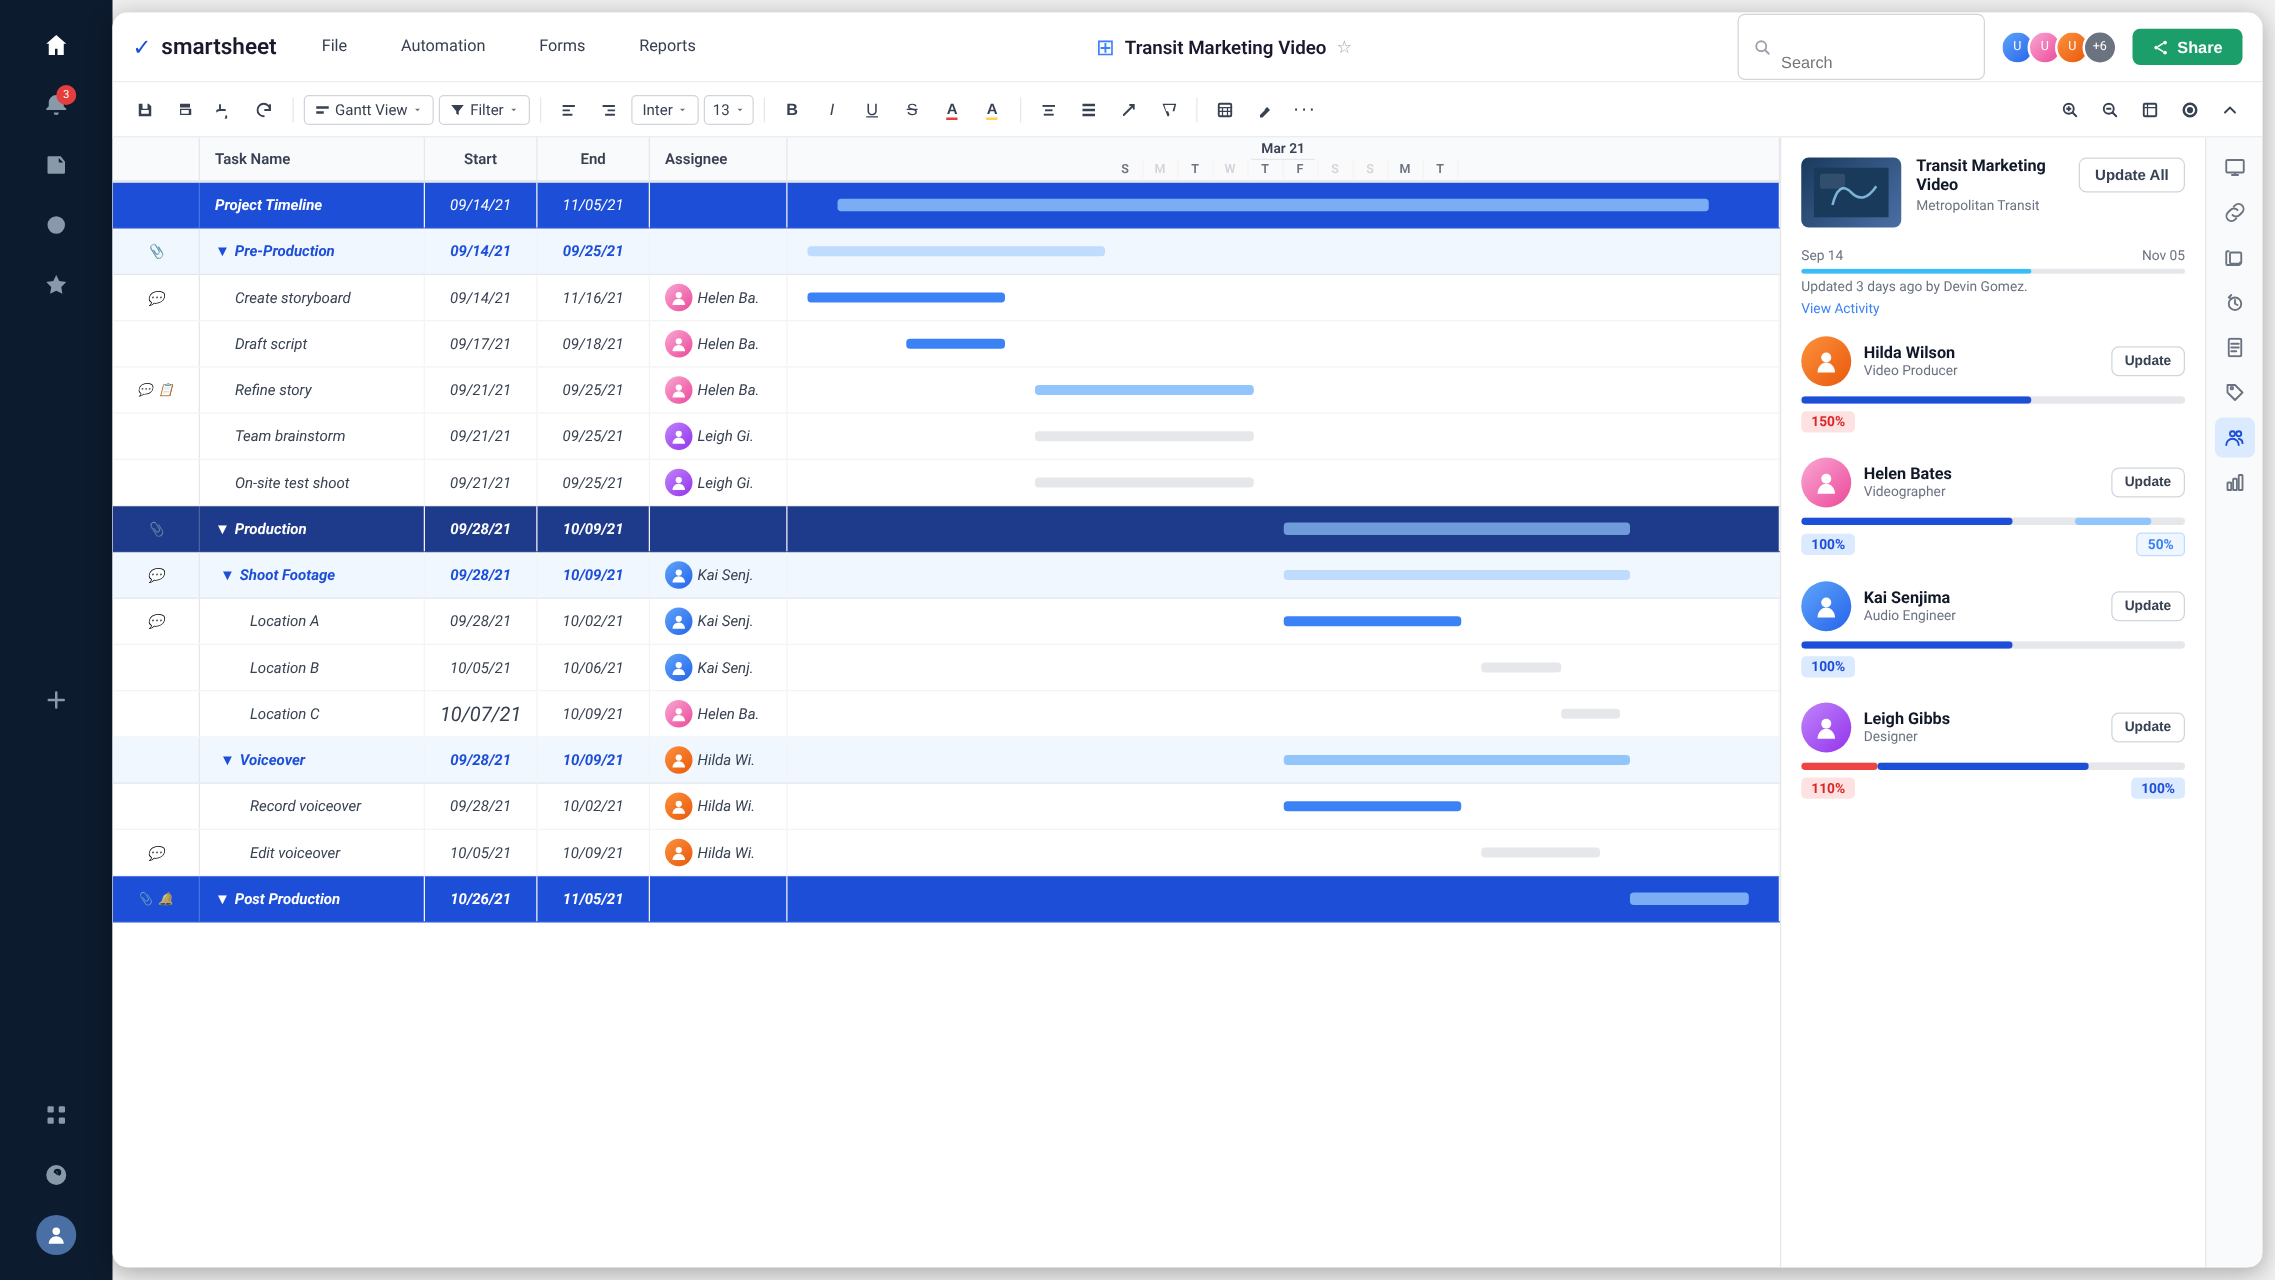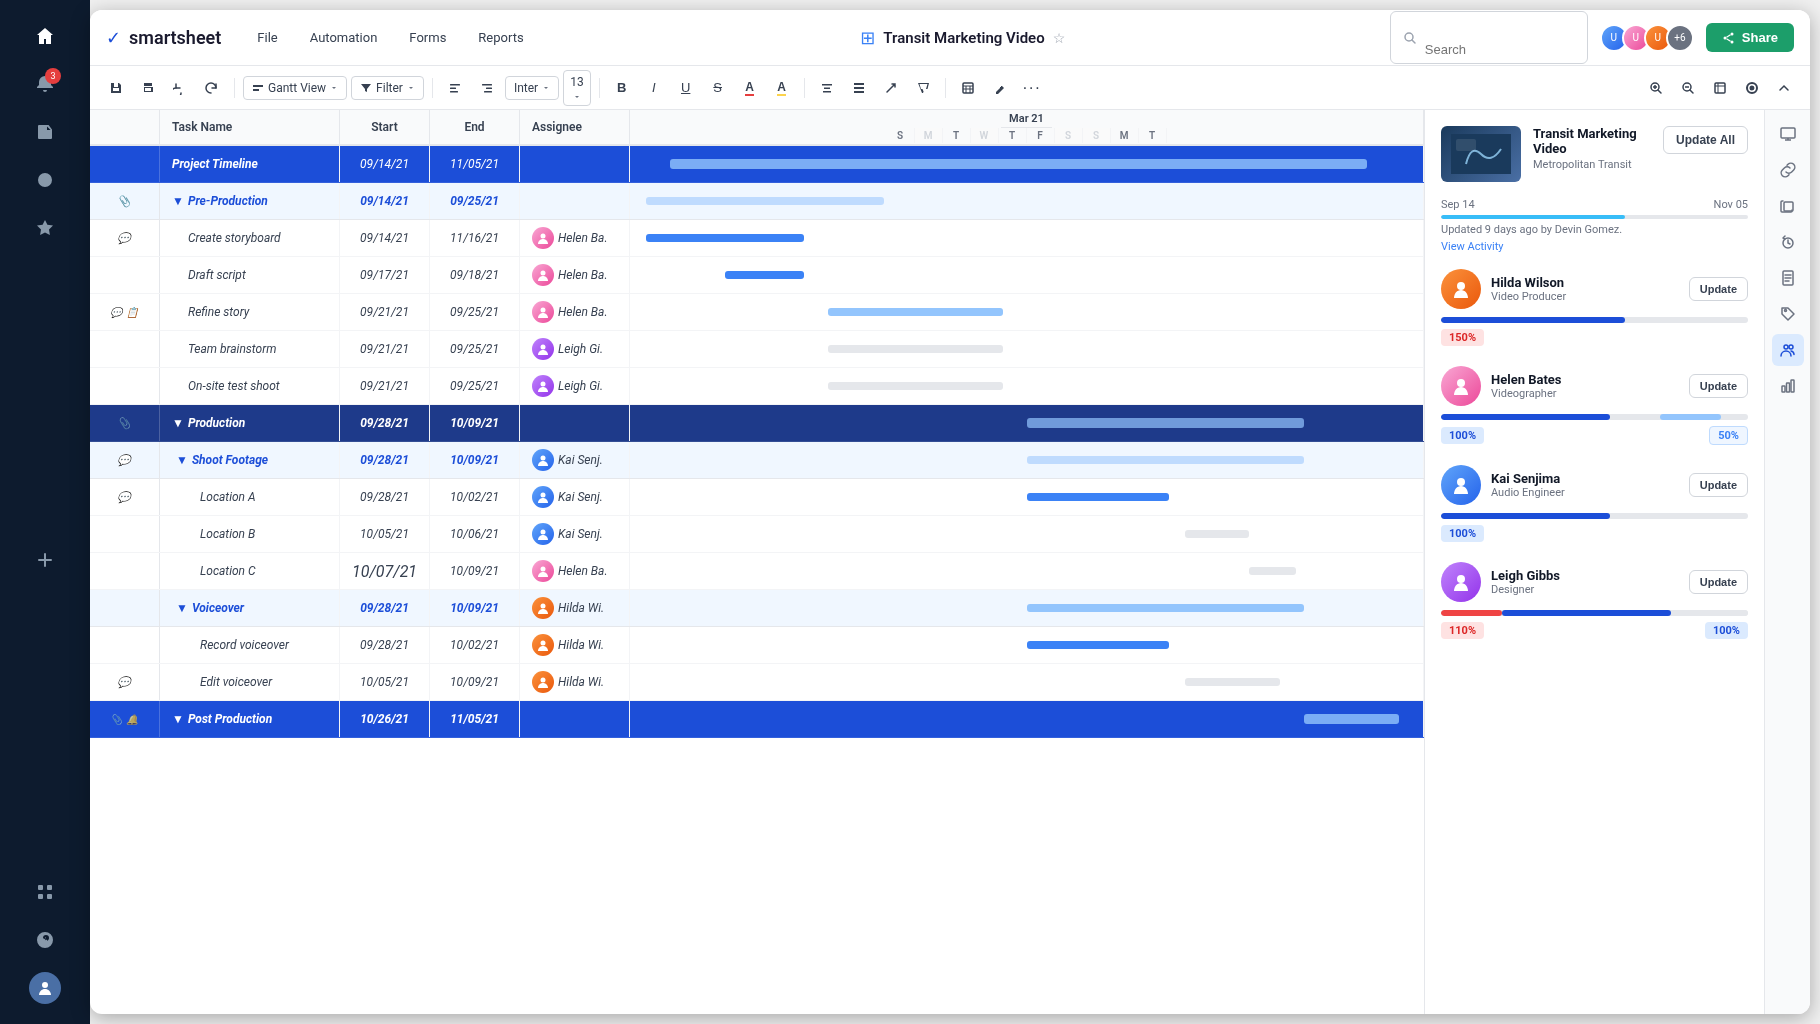--- a/index.html
+++ b/index.html
@@ -15,40 +15,40 @@
     .sidebar-spacer { flex: 1; }
     .avatar-small { width: 32px; height: 32px; border-radius: 50%; background: #5a7fa0; display: flex; align-items: center; justify-content: center; color: white; font-size: 12px; overflow: hidden; }
 
     
     .main-content { flex: 1; display: flex; flex-direction: column; background: white; border-radius: 12px; margin: 10px 10px 10px 0; overflow: hidden; box-shadow: 0 4px 20px rgba(0,0,0,0.3); }
 
     
     .top-bar { display: flex; align-items: center; padding: 0 16px; height: 56px; border-bottom: 1px solid #e5e7eb; background: white; flex-shrink: 0; }
     .logo { display: flex; align-items: center; gap: 8px; margin-right: 24px; }
     .logo-text { font-size: 18px; font-weight: 600; color: #1a1a2e; }
-    .top-nav { display: flex; gap: 8px; }
+    .top-nav { display: flex; gap: 19px; }
     .top-nav-item { padding: 6px 12px; font-size: 13px; color: #374151; cursor: pointer; border-radius: 4px; }
     .top-center { flex: 1; display: flex; align-items: center; justify-content: center; gap: 8px; }
     .project-title { font-size: 15px; font-weight: 600; color: #1a1a2e; }
     .star-icon { color: #9ca3af; font-size: 14px; cursor: pointer; }
     .top-right { display: flex; align-items: center; gap: 12px; }
     .avatars-group { display: flex; }
     .avatar-stack { width: 28px; height: 28px; border-radius: 50%; border: 2px solid white; margin-left: -6px; }
     .avatar-stack:first-child { margin-left: 0; }
     .avatar-count { width: 28px; height: 28px; border-radius: 50%; background: #6b7280; border: 2px solid white; margin-left: -6px; display: flex; align-items: center; justify-content: center; color: white; font-size: 10px; }
     .share-btn { background: #1c9e6a; color: white; border: none; padding: 7px 16px; border-radius: 6px; font-size: 13px; font-weight: 600; cursor: pointer; display: flex; align-items: center; gap: 6px; }
     .search-box { display: flex; align-items: center; border: 1px solid #d1d5db; border-radius: 6px; padding: 6px 12px; gap: 8px; background: white; min-width: 180px; }
     .search-box input { border: none; outline: none; font-size: 13px; color: #6b7280; background: transparent; width: 100%; margin-top: 24px; }
 
     
     .toolbar { display: flex; align-items: center; padding: 0 12px; height: 44px; border-bottom: 1px solid #e5e7eb; background: white; gap: 4px; flex-shrink: 0; }
     .toolbar-btn { width: 28px; height: 28px; display: flex; align-items: center; justify-content: center; border: none; background: transparent; cursor: pointer; border-radius: 4px; color: #374151; font-size: 13px; }
     .toolbar-divider { width: 1px; height: 20px; background: #e5e7eb; margin: 0 4px; }
     .toolbar-select { display: flex; align-items: center; gap: 4px; padding: 4px 8px; border: 1px solid #d1d5db; border-radius: 4px; font-size: 12px; color: #374151; cursor: pointer; background: white; }
-    .toolbar-select-sm { display: flex; align-items: center; gap: 4px; padding: 4px 6px; border: 1px solid #d1d5db; border-radius: 4px; font-size: 12px; color: #374151; cursor: pointer; background: white; flex-direction: column; }
+    .toolbar-select-sm { display: flex; align-items: center; gap: 4px; padding: 4px 6px; border: 1px solid #d1d5db; border-radius: 4px; font-size: 12px; color: #374151; cursor: pointer; background: white; }
     .sheet-grid { flex: 1; overflow: hidden; display: flex; flex-direction: column; }
     .col-header-cell { padding: 8px 12px; font-size: 12px; font-weight: 600; color: #374151; border-right: 1px solid #e5e7eb; display: flex; align-items: center; }
     .col-task { width: 250px; flex-shrink: 0; }
     .col-start { width: 90px; flex-shrink: 0; justify-content: center; }
     .col-end { width: 90px; flex-shrink: 0; justify-content: center; }
     .col-assignee { width: 110px; flex-shrink: 0; }
     .col-gantt { flex: 1; }
 
     
     .sheet-rows { flex: 1; overflow-y: auto; overflow-x: hidden; }
@@ -718,21 +718,21 @@
             <button class="update-all-btn">Update All</button>
           </div>
 
           <div class="date-range">
             <span>Sep 14</span>
             <span>Nov 05</span>
           </div>
           <div class="progress-bar-full">
             <div class="progress-bar-fill" style="width: 60%;"></div>
           </div>
-          <div class="updated-text">Updated 9 days ago by Devin Gomez.</div>
+          <div class="updated-text">Updated 3 days ago by Devin Gomez.</div>
           <a class="view-activity">View Activity</a>
 
           <div class="resource-item">
             <div class="resource-header">
               <div class="resource-info">
                 <div class="resource-avatar av-orange" style="background:linear-gradient(135deg,#fb923c,#ea580c);">
                   <svg width="24" height="24" viewBox="0 0 24 24" fill="white">
                       <circle cx="12" cy="9" r="4"></circle>
                       <path d="M5 21c0-4.4 3.1-8 7-8s7 3.6 7 8H5z"></path>
                     </svg>

